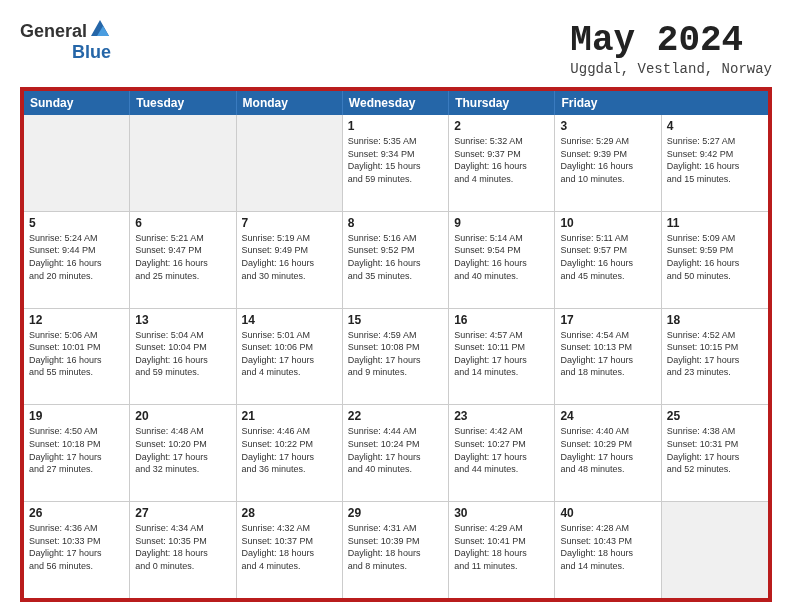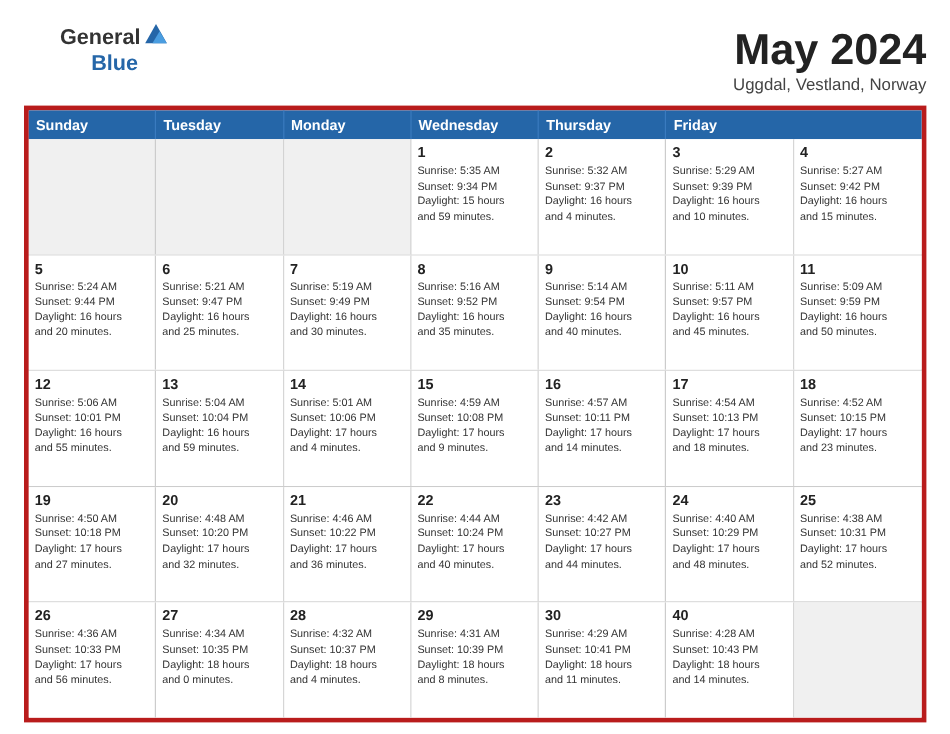--- a/index.html
+++ b/index.html
@@ -19,22 +19,21 @@
     }
     .header {
       display: flex;
       justify-content: space-between;
       align-items: flex-start;
       margin-bottom: 10px;
     }
     .logo {
       display: flex;
       flex-direction: column;
-      align-items: center;
-      margin-left: 30px;
+      align-items: flex-end;
     }
     .logo-text {
       display: flex;
       align-items: center;
     }
     .logo-general {
       font-size: 18px;
       font-weight: bold;
       color: #333;
     }
@@ -44,21 +43,21 @@
       color: #2566a8;
     }
     .logo-icon {
       width: 22px;
       height: 22px;
       margin-left: 2px;
       position: relative;
       top: -2px;
     }
     .title-section {
-      text-align: right;
+      font-family: Liberation Mono, monospace;
     }
     .main-title {
       font-size: 36px;
       font-weight: bold;
       color: #222;
     }
     .subtitle {
       font-size: 14px;
       color: #444;
     }

